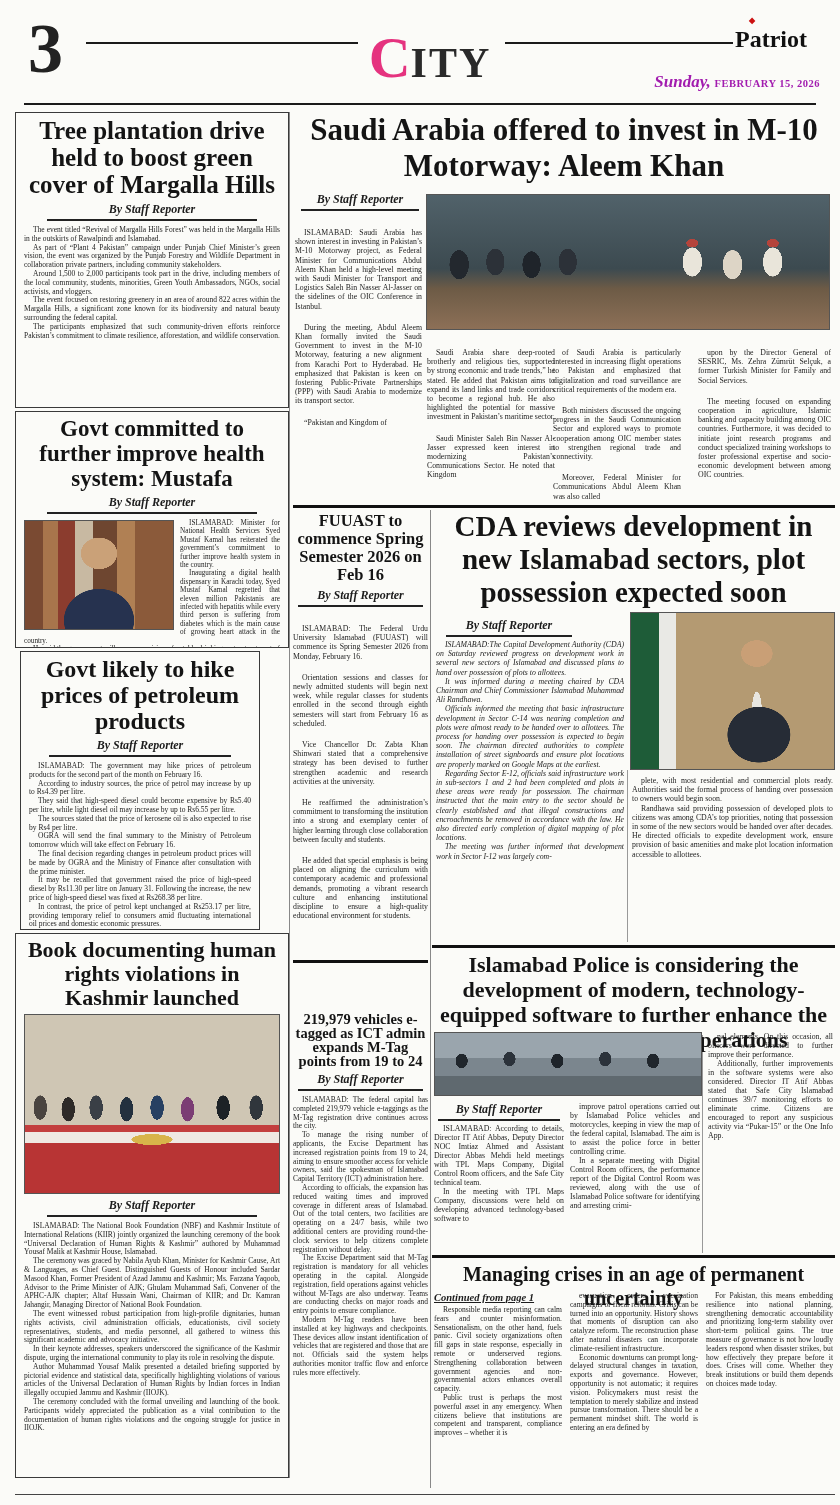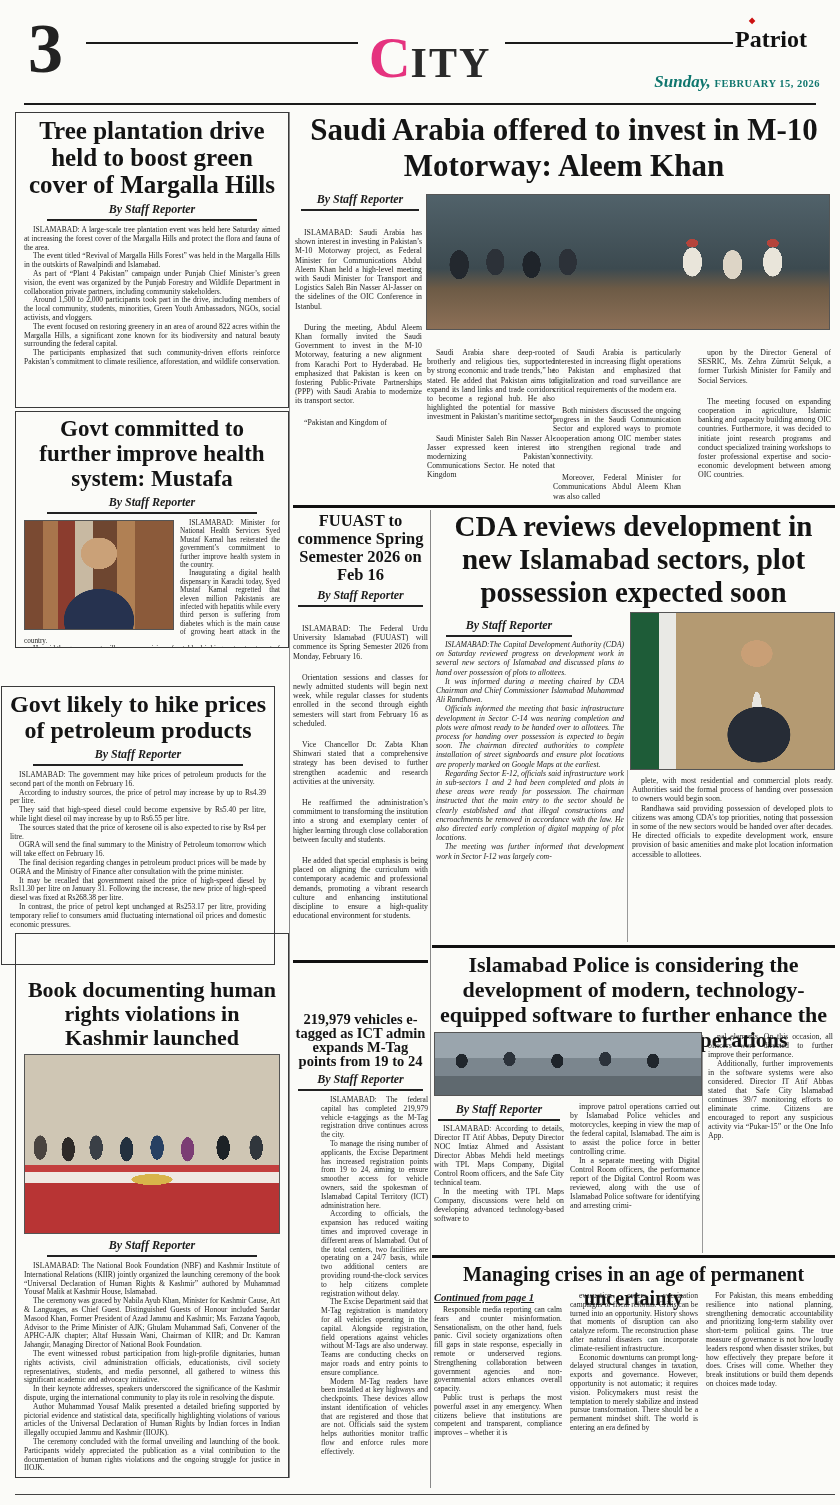--- a/index.html
+++ b/index.html
@@ -6,39 +6,39 @@
   .page{position:relative;width:840px;height:1505px;background:#fbfbf8;margin:0 auto;
         font-family:"Liberation Serif",serif;color:#1c1c1c;overflow:hidden;}
   
   .pagenum{position:absolute;left:28px;top:14px;font-size:70px;line-height:70px;font-weight:600;color:#222;}
   .rule{position:absolute;background:#1a1a1a;}
   .section-title{position:absolute;left:360px;top:22px;width:140px;text-align:center;white-space:nowrap;margin-top:7px;}
   .section-title .ini{font-size:58px;font-weight:bold;line-height:58px;}
   .section-title .rest{font-size:42px;font-weight:bold;letter-spacing:2px;color:#2a2a2a;}
   .brand{position:absolute;left:735px;top:26px;font-size:24px;font-weight:bold;color:#111;white-space:nowrap;}
   .brand sup{color:#cc1111;font-size:8px;position:relative;top:-10px;left:14px;display:block;height:0;}
-  .issue-date{position:absolute;right:20px;top:72px;font-size:15px;white-space:nowrap;color:#0f766e;}
+  .issue-date{position:absolute;right:20px;top:72px;font-size:15px;white-space:nowrap;color:#a21caf;}
   .issue-date .day{font-style:italic;font-weight:bold;font-size:17px;}
   .issue-date .rest{font-size:10.5px;letter-spacing:.5px;font-weight:bold;}
   
   .art{position:absolute;overflow:hidden;box-sizing:border-box;}
   .boxed{border:1px solid #3a3a3a;padding:4px 8px 4px 8px;}
   .head{font-weight:bold;text-align:center;margin:0;color:#141414;font-family:"Liberation Serif",serif;}
   .head.light{font-weight:600;}
   .byline{font-weight:bold;font-style:italic;font-size:12px;text-align:center;
           border-bottom:2px solid #222;padding-bottom:2px;margin:4px auto 5px auto;width:82%;}
   .cols{text-align:justify;overflow:hidden;}
   .cols p{margin:0;text-indent:9px;text-align:justify;}
   .abscol{position:absolute;overflow:hidden;text-align:justify;}
   .abscol p{margin:0;text-indent:9px;}
   
   .t-left p{font-size:7.5px;line-height:8.8px;}
   .t-health p{font-size:7.2px;line-height:8.4px;}
   .t-narrow p{font-size:7.8px;line-height:9.2px;margin-top:12px;}
-  .t-mtag p{font-size:7.5px;line-height:8.8px;margin-left:28px;}
+  .t-mtag p{font-size:7.5px;line-height:8.8px;}
   .t-cda p{font-size:7.8px;line-height:9.2px;}
   .t-police p{font-size:7.8px;line-height:9px;}
   .t-crises p{font-size:7.6px;line-height:8.8px;}
   .continued{font-weight:bold;font-style:italic;font-size:10.5px;text-decoration:underline;margin-bottom:3px;text-indent:0;}
   
   .photo{border:1px solid #555;box-sizing:border-box;}
   .ph-saudi{background:
     radial-gradient(ellipse 16px 24px at 8% 52%, #23282e 60%, transparent 61%),
     radial-gradient(ellipse 15px 22px at 17% 50%, #2c3138 60%, transparent 61%),
     radial-gradient(ellipse 15px 22px at 26% 52%, #1f242a 60%, transparent 61%),
@@ -102,57 +102,56 @@
   <div class="rule" style="left:289px;top:112px;width:1px;height:1366px;background:#888;"></div>
   <div class="rule" style="left:430px;top:510px;width:1px;height:978px;background:#888;"></div>
   <div class="rule" style="left:627px;top:770px;width:1px;height:172px;background:#999;"></div>
   <div class="rule" style="left:702px;top:1035px;width:1px;height:218px;background:#999;"></div>
   <div class="rule" style="left:15px;top:1494px;width:820px;height:1px;background:#444;"></div>
 
   <section class="art boxed" style="left:15px;top:112px;width:274px;height:296px;">
     <h2 class="head" style="font-size:25px;line-height:27px;">Tree plantation drive held to boost green cover of Margalla Hills</h2>
     <div class="byline">By Staff Reporter</div>
     <div class="cols t-left" style="height:176px;">
-        <p>ISLAMABAD: A large-scale tree plantation event was held here Saturday aimed at increasing the forest cover of the Margalla Hills and protect the flora and fauna of the area.</p>
         <p>The event titled “Revival of Margalla Hills Forest” was held in the Margalla Hills in the outskirts of Rawalpindi and Islamabad.</p>
         <p>As part of “Plant 4 Pakistan” campaign under Punjab Chief Minister’s green vision, the event was organized by the Punjab Forestry and Wildlife Department in collaboration private partners, including community stakeholders.</p>
         <p>Around 1,500 to 2,000 participants took part in the drive, including members of the local community, students, minorities, Green Youth Ambassadors, NGOs, social activists, and vloggers.</p>
         <p>The event focused on restoring greenery in an area of around 822 acres within the Margalla Hills, a significant zone known for its biodiversity and natural beauty surrounding the federal capital.</p>
         <p>The participants emphasized that such community-driven efforts reinforce Pakistan’s commitment to climate resilience, afforestation, and wildlife conservation.</p>
       </div>
   </section>
 
   <section class="art boxed" style="left:15px;top:411px;width:274px;height:237px;">
     <h2 class="head" style="font-size:23px;line-height:25px;">Govt committed to further improve health system: Mustafa</h2>
     <div class="byline">By Staff Reporter</div>
     <div class="cols t-health" style="height:142px;">
       <div class="photo ph-mustafa" style="float:left;width:150px;height:110px;margin:1px 6px 2px 0;"></div>
     <p>ISLAMABAD: Minister for National Health Services Syed Mustaf Kamal has reiterated the government’s commitment to further improve health system in the country.</p>
         <p>Inaugurating a digital health dispensary in Karachi today, Syed Mustaf Kamal regretted that eleven million Pakistanis are infected with hepatitis while every third person is suffering from diabetes which is the main cause of growing heart attack in the country.</p>
         <p>He said the government will ensure provision of potable drinking water, treatment of sewage water and cleanliness to ensure a healthy society.</p>
       </div>
   </section>
 
-  <section class="art boxed" style="left:1px;top:651px;width:274px;height:279px;margin-top:35px;">
+  <section class="art boxed" style="left:20px;top:651px;width:240px;height:279px;">
     <h2 class="head" style="font-size:24px;line-height:26px;">Govt likely to hike prices of petroleum products</h2>
     <div class="byline">By Staff Reporter</div>
     <div class="cols t-left" style="height:178px;">
         <p>ISLAMABAD: The government may hike prices of petroleum products for the second part of the month on February 16.</p>
         <p>According to industry sources, the price of petrol may increase by up to Rs4.39 per litre.</p>
         <p>They said that high-speed diesel could become expensive by Rs5.40 per litre, while light diesel oil may increase by up to Rs6.55 per litre.</p>
         <p>The sources stated that the price of kerosene oil is also expected to rise by Rs4 per litre.</p>
         <p>OGRA will send the final summary to the Ministry of Petroleum tomorrow which will take effect on February 16.</p>
         <p>The final decision regarding changes in petroleum product prices will be made by OGRA and the Ministry of Finance after consultation with the prime minister.</p>
         <p>It may be recalled that government raised the price of high-speed diesel by Rs11.30 per litre on January 31. Following the increase, the new price of high-speed diesel was fixed at Rs268.38 per litre.</p>
         <p>In contrast, the price of petrol kept unchanged at Rs253.17 per litre, providing temporary relief to consumers amid fluctuating international oil prices and domestic economic pressures.</p>
       </div>
   </section>
 
   <section class="art boxed" style="left:15px;top:933px;width:274px;height:545px;">
-    <h2 class="head" style="font-size:22px;line-height:24px;margin-top:40px;">Book documenting human rights violations in Kashmir launched</h2>
+    <h2 class="head" style="font-size:22px;line-height:24px;">Book documenting human rights violations in Kashmir launched</h2>
     <div class="photo ph-book" style="width:256px;height:180px;margin:4px auto 2px auto;"></div>
     <div class="byline">By Staff Reporter</div>
     <div class="cols t-left" style="height:278px;">
         <p>ISLAMABAD: The National Book Foundation (NBF) and Kashmir Institute of International Relations (KIIR) jointly organized the launching ceremony of the book “Universal Declaration of Human Rights &amp; Kashmir” authored by Muhammad Yousaf Malik at Kashmir House, Islamabad.</p>
         <p>The ceremony was graced by Nabila Ayub Khan, Minister for Kashmir Cause, Art &amp; Languages, as Chief Guest. Distinguished Guests of Honour included Sardar Masood Khan, Former President of Azad Jammu and Kashmir; Ms. Farzana Yaqoob, Advisor to the Prime Minister of AJK; Ghulam Muhammad Safi, Convener of the APHC-AJK chapter; Altaf Hussain Wani, Chairman of KIIR; and Dr. Kamran Jahangir, Managing Director of National Book Foundation.</p>
         <p>The event witnessed robust participation from high-profile dignitaries, human rights activists, civil administration officials, educationists, civil society representatives, students, and media personnel, all gathered to witness this significant academic and advocacy initiative.</p>
         <p>In their keynote addresses, speakers underscored the significance of the Kashmir dispute, urging the international community to play its role in resolving the dispute.</p>
         <p>Author Muhammad Yousaf Malik presented a detailed briefing supported by pictorial evidence and statistical data, specifically highlighting violations of various articles of the Universal Declaration of Human Rights by Indian forces in Indian illegally occupied Jammu and Kashmir (IIOJK).</p>
         <p>The ceremony concluded with the formal unveiling and launching of the book. Participants widely appreciated the publication as a vital contribution to the documentation of human rights violations and the ongoing struggle for justice in IIOJK.</p>
       </div>

